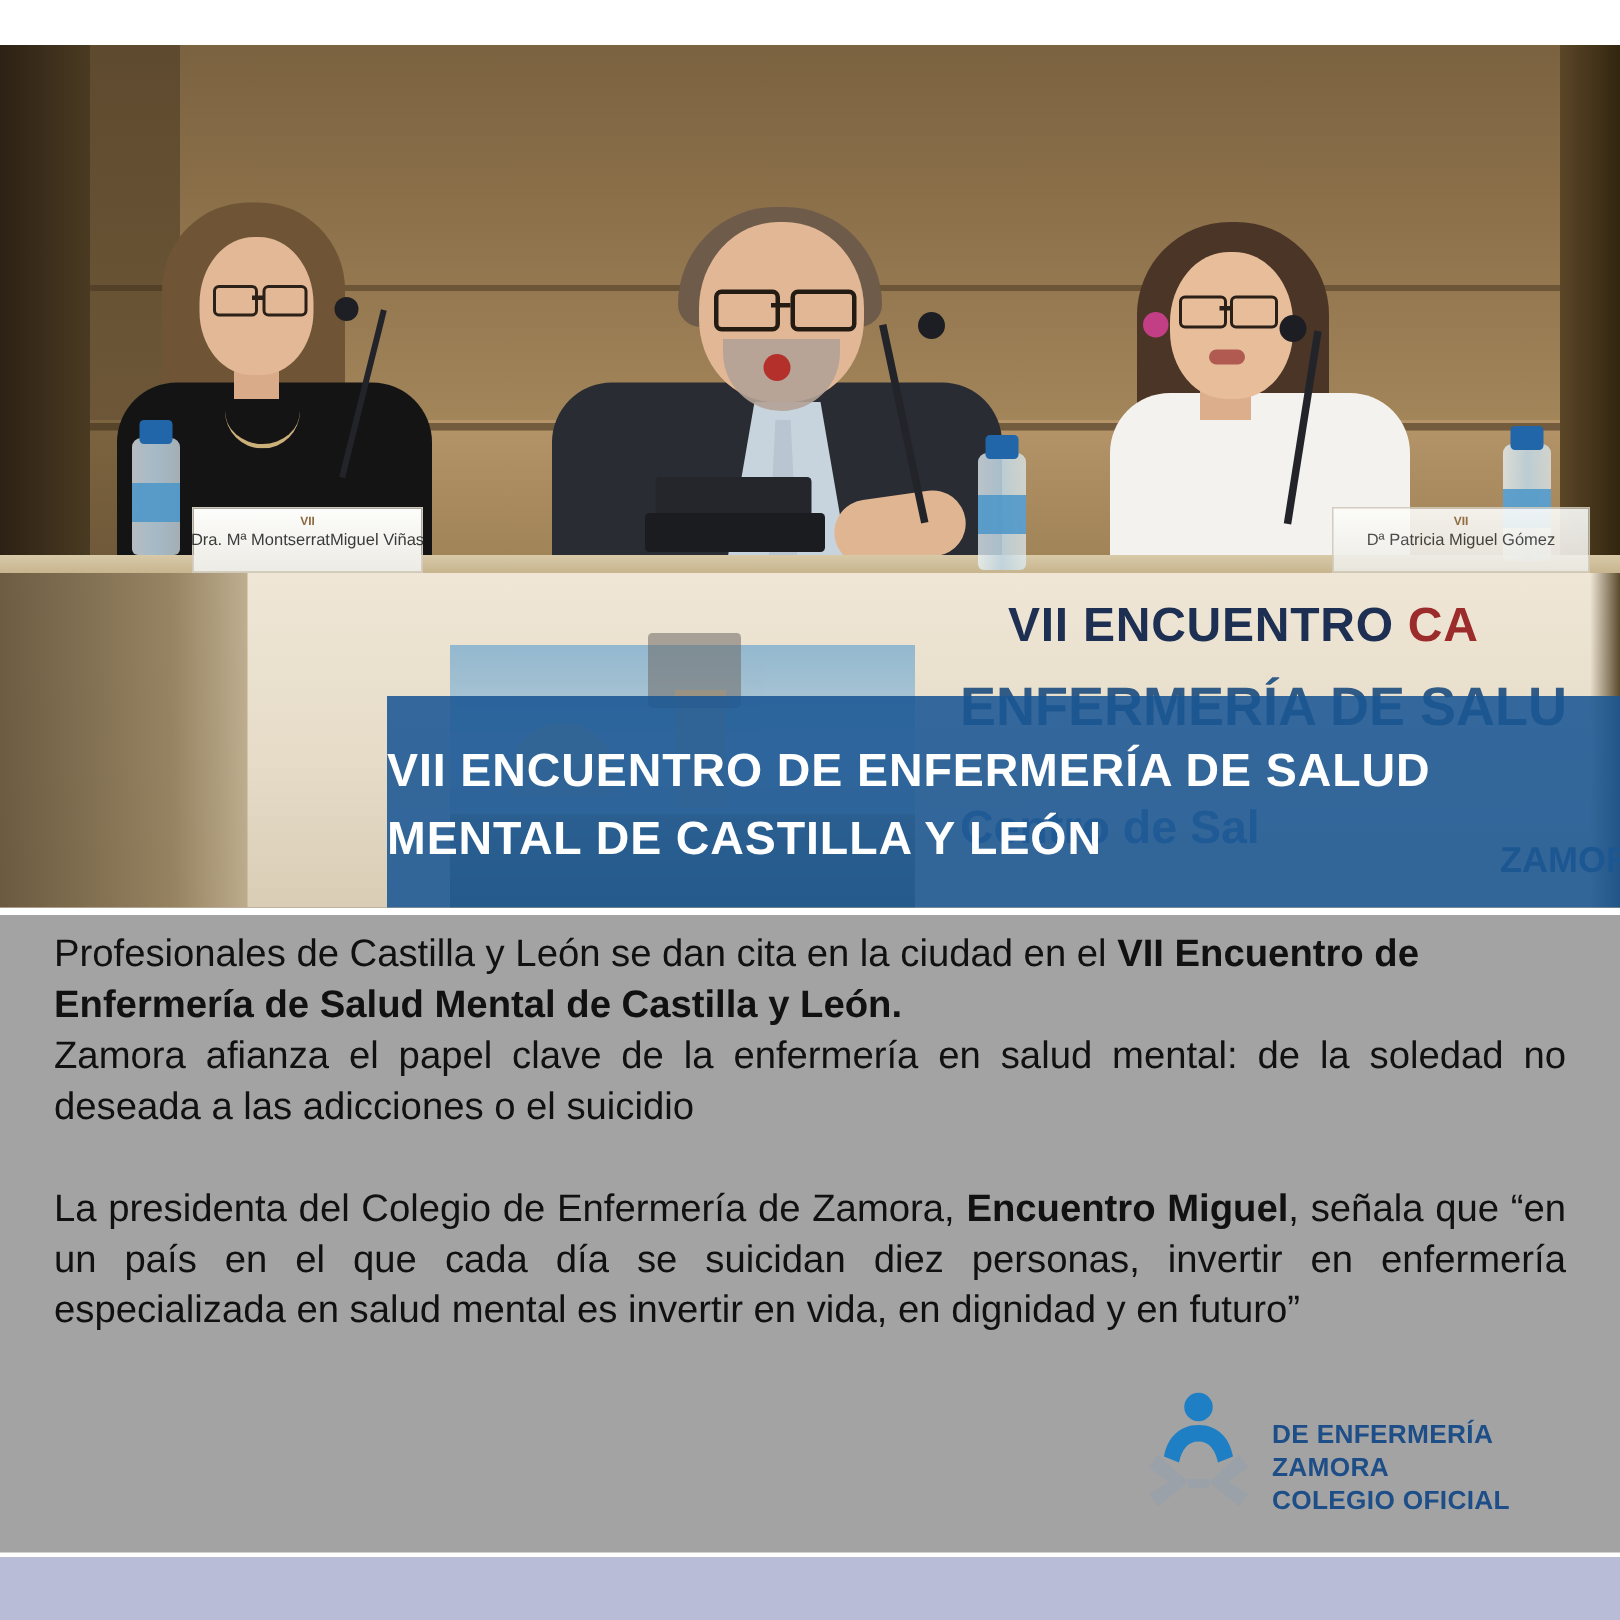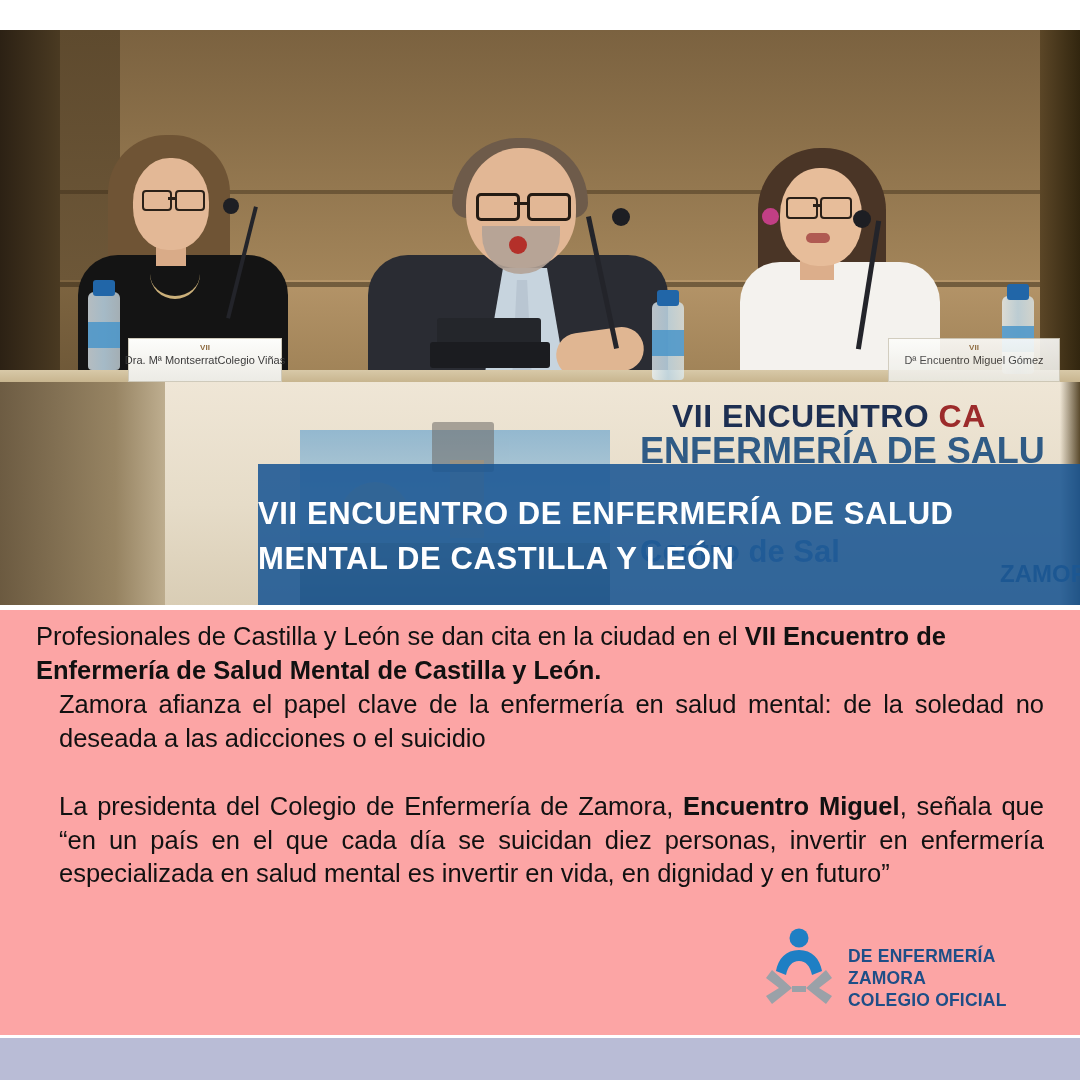--- a/index.html
+++ b/index.html
@@ -130,21 +130,21 @@
     font-family: "Liberation Sans", sans-serif;
     font-weight: bold;
     font-size: 32px;
     letter-spacing: 0.5px;
     color: #1d2f52;
     white-space: nowrap;
   }
   .banner-title .red { color: #9c2b2b; }
   .banner-sub {
     position: absolute;
-    top: 400px; left: 640px;
+    top: 420px; left: 640px;
     font-family: "Liberation Sans", sans-serif;
     font-weight: bold;
     font-size: 36px;
     color: #2f5b86;
     white-space: nowrap;
   }
   .banner-sub2 {
     position: absolute;
     top: 504px; left: 640px;
     font-family: "Liberation Sans", sans-serif;
@@ -267,32 +267,32 @@
     line-height: 1.45;
     white-space: nowrap;
   }
 
   
   .body-text {
     position: absolute;
     top: 610px; left: 0;
     width: 1080px;
     height: 425px;
-    background: #fca5a5;
+    background: #a3a3a3;
     padding: 10px 36px 0 36px;
     box-sizing: border-box;
   }
   .para {
     font-family: "Liberation Sans", sans-serif;
     font-size: 25.5px;
     line-height: 1.33;
     color: #111111;
     margin: 0;
   }
-  .para.justify { text-align: justify; margin-left: 23px; }
+  .para.justify { text-align: justify; }
   .para b { font-weight: bold; }
   .gap { height: 34px; }
 
   
   .logos {
     position: absolute;
     bottom: 58px; left: 0; width: 1080px;
     height: 110px;
   }
   .logo-aeesme {
@@ -421,26 +421,26 @@
     <div class="bottle-cap" style="left:657px; top:260px;"></div>
     <div class="bottle-label" style="left:652px; top:300px;"></div>
 
     <div class="bottle" style="left:1002px; top:266px;"></div>
     <div class="bottle-cap" style="left:1007px; top:254px;"></div>
     <div class="bottle-label" style="left:1002px; top:296px;"></div>
 
     <div class="nameplate" style="left:128px; top:308px; width:152px; height:42px;">
       <div class="np-logo">VII</div>
       <span>Dra. Mª Montserrat</span>
-      <span>Colegio Viñas</span>
+      <span>Miguel Viñas</span>
     </div>
 
     <div class="nameplate" style="left:888px; top:308px; width:170px; height:42px; opacity:.9;">
       <div class="np-logo">VII</div>
-      <span>Dª Encuentro Miguel Gómez</span>
+      <span>Dª Patricia Miguel Gómez</span>
     </div>
 
     <div class="title-bar">
       <div class="line">VII ENCUENTRO DE ENFERMERÍA DE SALUD</div>
       <div class="line">MENTAL DE CASTILLA Y LEÓN</div>
     </div>
   </div>
 
   <div class="body-text">
     <p class="para"><span>Profesionales de Castilla y León se dan cita en la ciudad en el </span><b>VII Encuentro de Enfermería de Salud Mental de Castilla y León.</b></p>

